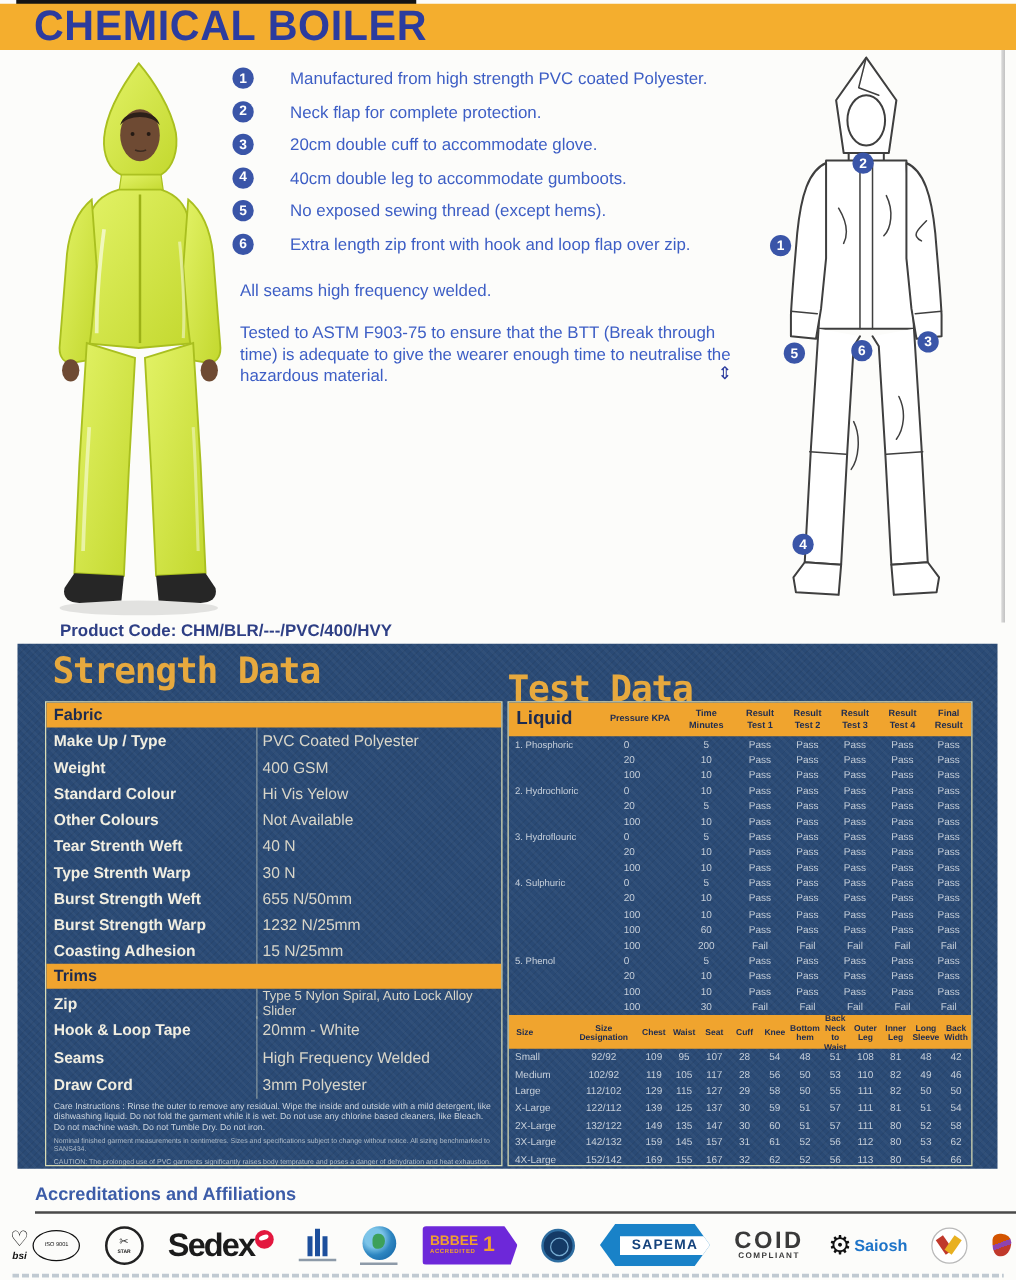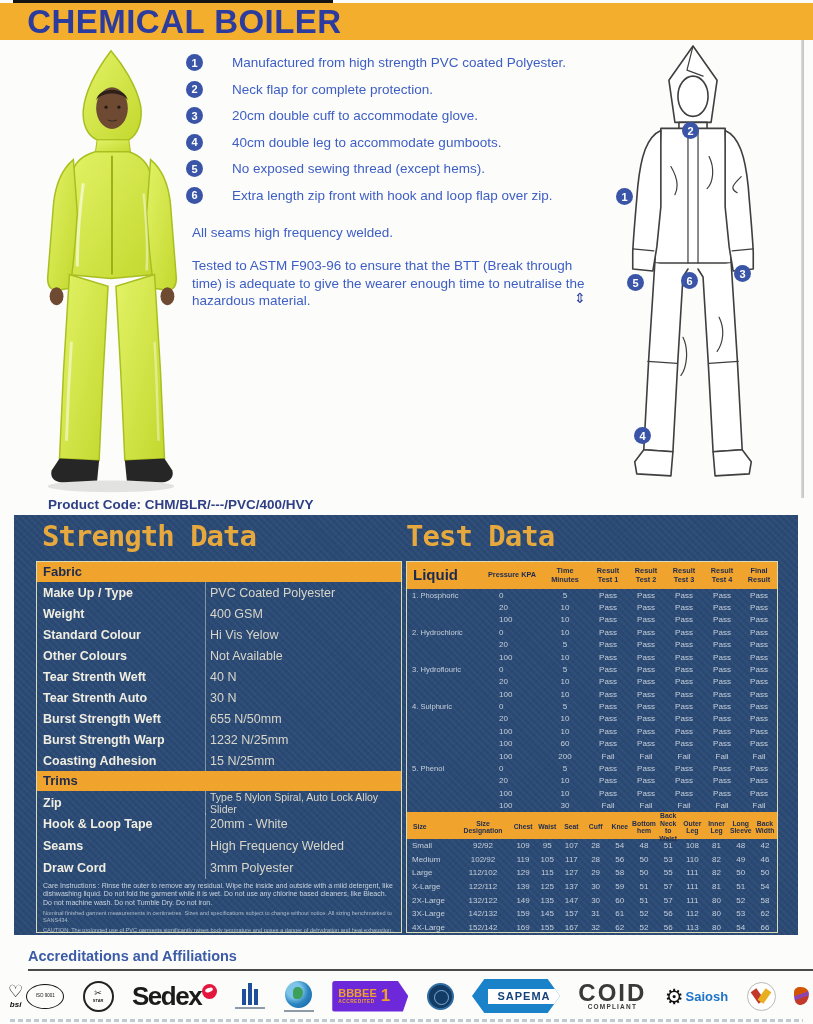--- a/index.html
+++ b/index.html
@@ -40,21 +40,21 @@
   .product-code{position:absolute;left:48px;top:497px;font-size:13.5px;font-weight:bold;color:#2E3F85;}
 
   
   .panel{position:absolute;left:14px;top:515px;width:784px;height:420px;
          background:
            repeating-linear-gradient(45deg,rgba(255,255,255,.03) 0 2px,transparent 2px 5px),
            repeating-linear-gradient(-45deg,rgba(0,0,0,.06) 0 1px,transparent 1px 4px),
            #2A4A75;}
   .panel-title{position:absolute;font-family:"DejaVu Sans Mono",monospace;font-weight:bold;
                font-size:29px;color:#E7A93E;letter-spacing:-1px;}
-  .t-tech{left:28px;top:4px;} .t-test{left:392px;top:4px;}
+  .t-tech{left:28px;top:4px;} .t-test{left:392px;top:19px;}
 
   
   .tech-table{position:absolute;left:22px;top:46px;width:366px;height:372px;
               border:1px solid #D9DCB4;box-sizing:border-box;overflow:hidden;}
   .sec-header{height:20px;line-height:20px;background:#F0A42E;color:#1D2B50;font-weight:bold;
               font-size:13px;padding-left:6px;}
   .t-row{display:grid;grid-template-columns:168px 1fr;align-items:stretch;}
   .section-fabric .t-row{height:21px;} .section-trims .t-row{height:22px;}
   .t-label{padding-left:6px;color:#F1EEE1;font-weight:bold;font-size:12.5px;display:flex;align-items:center;}
   .t-value{padding-left:4px;color:#D9D6C9;font-size:12.5px;border-left:1px solid rgba(222,224,200,.5);
@@ -119,21 +119,21 @@
   .bbbee-1{font-size:17px;font-weight:800;color:#ef9f2e;margin-left:4px;}
   .globe2{width:27px;height:27px;border-radius:50%;background:#143a66;border:2px solid #2e6da0;
           box-sizing:border-box;position:relative;}
   .globe2::after{content:"";position:absolute;left:5px;top:5px;width:13px;height:13px;border-radius:50%;
           border:1px solid rgba(160,220,255,.7);}
   .sapema{width:88px;height:34px;background:#1982c8;
           clip-path:polygon(0 50%,14% 0,86% 0,100% 50%,86% 100%,14% 100%);
           display:flex;align-items:center;justify-content:flex-end;}
   .sapema-band{background:#fff;width:72px;height:15px;display:flex;align-items:center;justify-content:center;
           font-size:11px;font-weight:800;color:#14427c;letter-spacing:1px;}
-  .coid-l1{font-size:24px;font-weight:800;color:#3a3a3a;letter-spacing:2px;line-height:.9;}
+  .coid-l1{font-size:19px;font-weight:800;color:#3a3a3a;letter-spacing:2px;line-height:.9;}
   .coid-l2{font-size:6.5px;font-weight:bold;color:#3a3a3a;letter-spacing:1.2px;}
   .gear{font-size:21px;color:#111;line-height:1;}
   .saiosh-txt{font-size:13px;font-weight:bold;color:#1e74c8;margin-left:2px;}
   .vmark{width:27px;height:27px;border-radius:50%;border:1px solid #b9b9b9;position:relative;background:#fff;}
   .vmark i{position:absolute;width:7px;height:14px;top:6px;}
   .vm1{left:6px;background:#c0392b;transform:rotate(-35deg);}
   .vm2{left:13px;background:#e8b020;transform:rotate(35deg);}
   .africa{width:15px;height:18px;background:linear-gradient(160deg,#d35400 0 40%,#8e44ad 40% 58%,#c0392b 58%);
           border-radius:42% 58% 60% 40%/30% 42% 68% 58%;}
   .footer-dots{position:absolute;left:10px;right:10px;top:1019px;height:3px;opacity:.55;
@@ -205,21 +205,21 @@
         <span class="ftext">No exposed sewing thread (except hems).</span>
       </div>
       <div class="feature-item">
         <span class="fnum">6</span>
         <span class="ftext">Extra length zip front with hook and loop flap over zip.</span>
       </div>
     </div>
 
   <div class="notes">
     <p>All seams high frequency welded.</p>
-    <p>Tested to ASTM F903-96 to ensure that the BTT (Break through time) is adequate to give the wearer enough time to neutralise the hazardous material.</p>
+    <p>Tested to ASTM F903-75 to ensure that the BTT (Break through time) is adequate to give the wearer enough time to neutralise the hazardous material.</p>
   </div>
 
   <span class="updown">⇕</span>
 
   <div class="diagram">
     <svg width="207" height="464" viewBox="0 0 205 462">
       <g fill="#ffffff" stroke="#3f3f3f" stroke-width="1.6" stroke-linejoin="round" stroke-linecap="round">
         <path d="M102,10 L126,44 L120,86 L84,86 L78,44 Z"></path>
         <path d="M102,10 L96,34 L112,40" fill="none" stroke-width="1.2"></path>
         <ellipse cx="102" cy="60" rx="15" ry="20"></ellipse>
@@ -272,21 +272,21 @@
             </div>
             <div class="t-row">
               <div class="t-label">Other Colours</div>
               <div class="t-value">Not Available</div>
             </div>
             <div class="t-row">
               <div class="t-label">Tear Strenth Weft</div>
               <div class="t-value">40 N</div>
             </div>
             <div class="t-row">
-              <div class="t-label">Tear Strenth Auto</div>
+              <div class="t-label">Type Strenth Warp</div>
               <div class="t-value">30 N</div>
             </div>
             <div class="t-row">
               <div class="t-label">Burst Strength Weft</div>
               <div class="t-value">655 N/50mm</div>
             </div>
             <div class="t-row">
               <div class="t-label">Burst Strength Warp</div>
               <div class="t-value">1232 N/25mm</div>
             </div>

